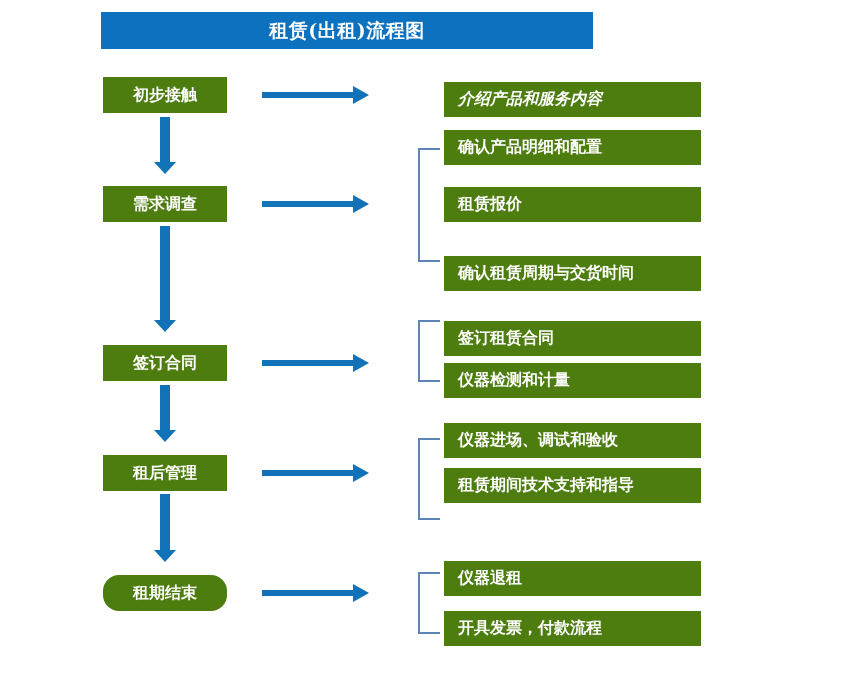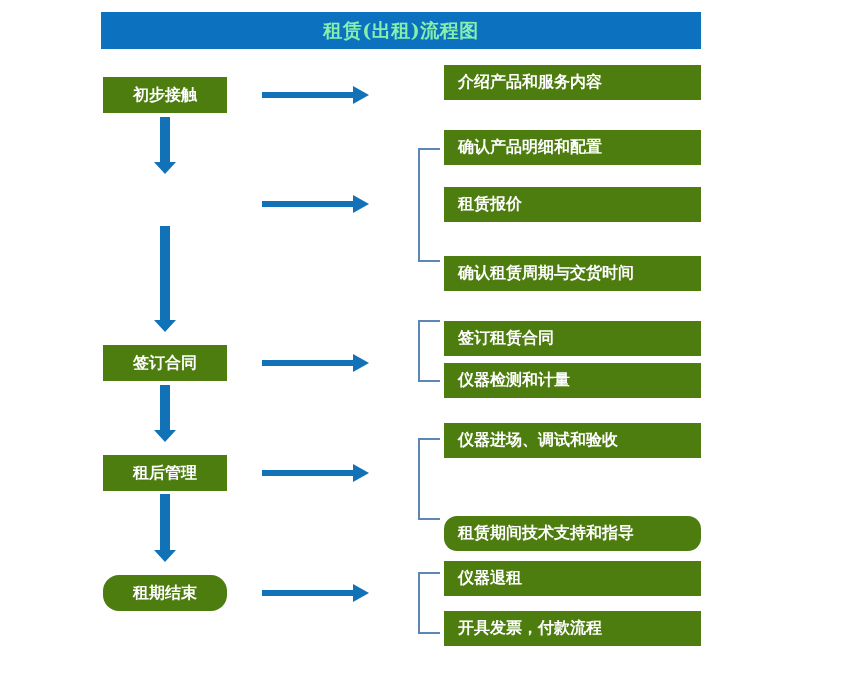--- a/index.html
+++ b/index.html
@@ -14,24 +14,24 @@
     background: #ffffff;
     font-family: "DejaVu Serif", "Liberation Serif", serif;
     overflow: hidden;
   }
 
   
   .title-bar {
     position: absolute;
     left: 101px;
     top: 12px;
-    width: 600px;
+    width: 492px;
     height: 37px;
     background: #0c72c0;
-    color: #86efac;
+    color: #ffffff;
     font-size: 19px;
     font-weight: bold;
     display: flex;
     align-items: center;
     justify-content: center;
     letter-spacing: 0.5px;
   }
 
   
   .box {
@@ -110,48 +110,49 @@
   }
 </style>
 </head>
 <body>
 
 <div id="canvas">
 
   <div class="title-bar">租赁(出租)流程图</div>
 
   <div class="box stage" style="top:77px;">初步接触</div>
+  <div class="box stage" style="top:186px;">需求调查</div>
   <div class="box stage" style="top:345px;">签订合同</div>
   <div class="box stage" style="top:455px;">租后管理</div>
   <div class="box stage" style="top:575px;border-radius:16px;">租期结束</div>
 
   <div class="v-arrow" style="top:117px; height:46px;"></div>
   <div class="v-arrow" style="top:226px; height:95px;"></div>
   <div class="v-arrow" style="top:385px; height:46px;"></div>
   <div class="v-arrow" style="top:494px; height:57px;"></div>
 
   <div class="h-arrow" style="top:92px;"></div>
   <div class="h-arrow" style="top:201px;"></div>
   <div class="h-arrow" style="top:360px;"></div>
   <div class="h-arrow" style="top:470px;"></div>
   <div class="h-arrow" style="top:590px;"></div>
 
   <div class="bracket" style="top:148px; height:114px;"></div>
   <div class="bracket" style="top:320px; height:62px;"></div>
   <div class="bracket" style="top:438px; height:82px;"></div>
   <div class="bracket" style="top:572px; height:62px;"></div>
 
-  <div class="box detail" style="top:65px;">介绍产品和服务内容</div>
+  <div class="box detail" style="top:82px;font-style:italic;">介绍产品和服务内容</div>
 
   <div class="box detail" style="top:130px;text-align:center;">确认产品明细和配置</div>
   <div class="box detail" style="top:187px;">租赁报价</div>
   <div class="box detail" style="top:240px;margin-top:16px;">确认租赁周期与交货时间</div>
 
   <div class="box detail" style="top:313px;margin-top:8px;">签订租赁合同</div>
   <div class="box detail" style="top:363px;">仪器检测和计量</div>
 
   <div class="box detail" style="top:423px;">仪器进场、调试和验收</div>
-  <div class="box detail" style="top:516px;border-radius:13px;">租赁期间技术支持和指导</div>
+  <div class="box detail" style="top:468px;">租赁期间技术支持和指导</div>
 
   <div class="box detail" style="top:561px;font-family:Liberation Serif, serif;">仪器退租</div>
   <div class="box detail" style="top:611px;">开具发票，付款流程</div>
 
 </div>
 
 </body></html>

